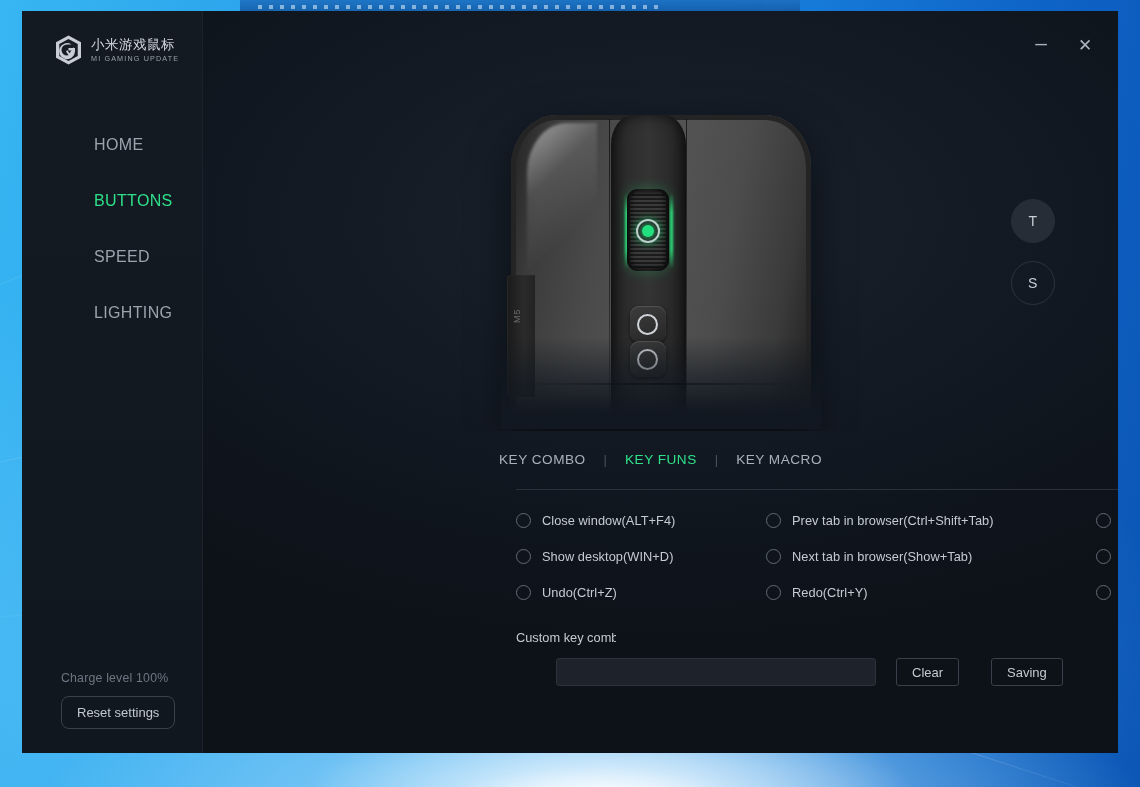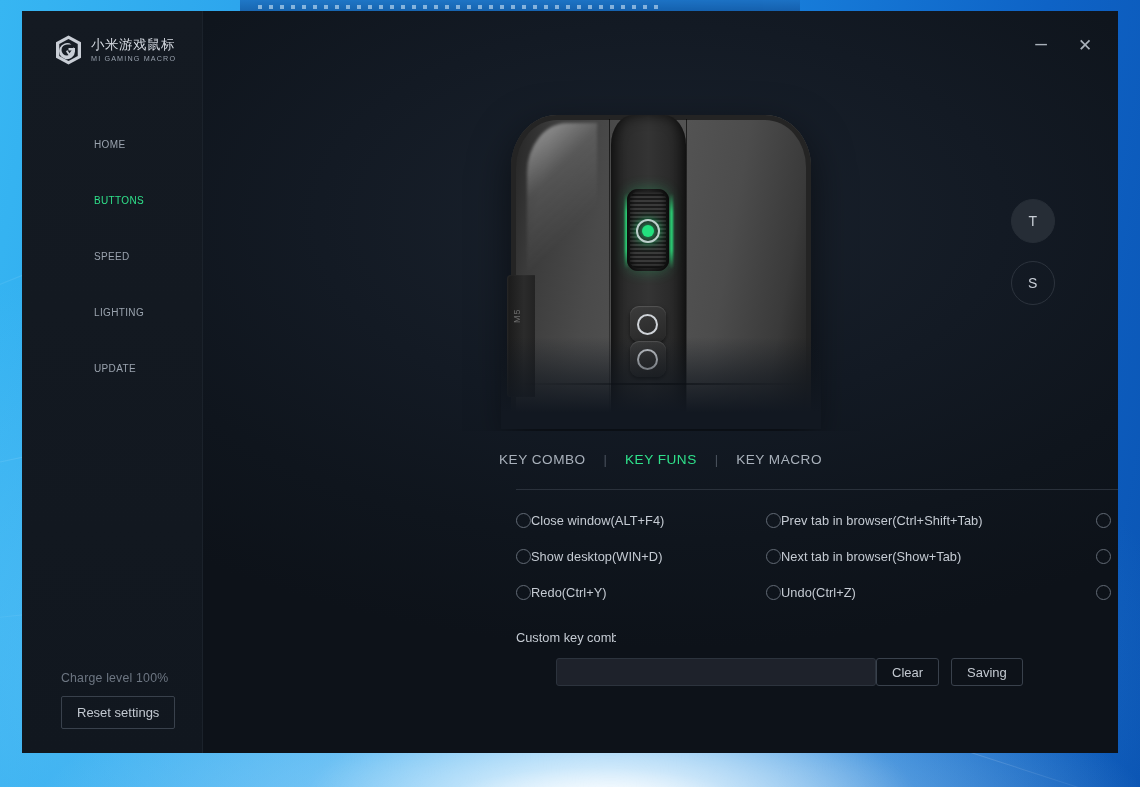--- a/index.html
+++ b/index.html
@@ -81,21 +81,21 @@
     margin-top: 4px;
     font-family: "Liberation Sans", sans-serif;
   }
 
   #sidebar-nav { margin-top: 52px; }
   .nav-item {
     display: block;
     padding: 0 0 0 72px;
     height: 56px;
     line-height: 56px;
-    font-size: 10px;
+    font-size: 16px;
     letter-spacing: .35px;
     color: #9aa3ae;
     cursor: pointer;
     white-space: nowrap;
   }
   .nav-item.active { color: #2fe08a; }
 
   #sidebar-footer {
     position: absolute;
     left: 0; bottom: 24px;
@@ -104,21 +104,21 @@
   }
   .charge-level {
     font-size: 12.3px;
     color: #6d7682;
     margin-bottom: 11px;
     letter-spacing: .2px;
   }
   .reset-btn {
     display: inline-block;
     border: 1px solid #39414c;
-    border-radius: 2px;
+    border-radius: 8px;
     background: transparent;
     color: #c3c9d1;
     font-size: 13px;
     padding: 8px 15px;
     cursor: pointer;
     font-family: inherit;
   }
 
   
   #main {
@@ -306,21 +306,21 @@
   
   #options {
     position: absolute;
     left: 313px; top: 501px;
     width: 700px;
     display: grid;
     grid-template-columns: 250px 330px auto;
     row-gap: 20px;
   }
   .option {
-    display: flex; align-items: center; 
+    display: flex; align-items: center; gap: 11px;
     cursor: pointer;
     height: 16px;
   }
   .radio {
     width: 15px; height: 15px; border-radius: 50%;
     border: 1px solid #626a75;
     flex: 0 0 15px;
     background: transparent;
   }
   .option-label {
@@ -337,21 +337,21 @@
     font-size: 12.8px;
     color: #c5cbd3;
     width: 100px;
     overflow: hidden;
     white-space: nowrap;
     text-overflow: clip;
   }
   #custom-row {
     position: absolute;
     left: 313px; top: 647px;
-    display: flex; align-items: center;  padding-left: 40px;
+    display: flex; align-items: center; gap: 20px; padding-left: 40px;
   }
   #combo-input {
     width: 320px; height: 28px;
     background: #1e222b;
     border: 1px solid #2c333d;
     border-radius: 3px;
     color: #c5cbd3;
     font-size: 12.6px;
     padding: 0 9px;
     font-family: inherit;
@@ -390,30 +390,29 @@
 
     <div class="brand">
       <svg class="brand-logo" viewBox="0 0 54 60">
         <path d="M27 1 L52 14.5 L52 45.5 L27 59 L2 45.5 L2 14.5 Z" fill="#c9ced6"></path>
         <path d="M27 8 L45.5 18 L45.5 42 L27 52 L8.5 42 L8.5 18 Z" fill="#171d25"></path>
         <path d="M33 19 L24 19 A10 10 0 1 0 24 41 A10 10 0 0 0 34 31 L27 31 L27 26 L40 26 L40 33 A16 16 0 1 1 33 19 Z" fill="#c9ced6"></path>
         <path d="M24.5 30 L29 36.5 L38 24 L38 31.5 L29 43 L22 33 Z" fill="#c9ced6"></path>
       </svg>
       <div class="brand-text">
         <span class="brand-cn">小米游戏鼠标</span>
-        <span class="brand-en">MI GAMING MACRO</span>
+        <span class="brand-en">MI GAMING UPDATE</span>
       </div>
     </div>
 
     <nav id="sidebar-nav">
       <div class="nav-item">HOME</div>
       <div class="nav-item active">BUTTONS</div>
       <div class="nav-item">SPEED</div>
       <div class="nav-item">LIGHTING</div>
-      <div class="nav-item">UPDATE</div>
     </nav>
 
     <div id="sidebar-footer">
       <div class="charge-level">Charge level 100%</div>
       <button class="reset-btn">Reset settings</button>
     </div>
   </div>
 
   <div id="main">
 
@@ -487,25 +486,25 @@
         <span class="radio"></span>
         <span class="option-label">Next tab in browser(Show+Tab)</span>
       </div>
       <div class="option">
         <span class="radio"></span>
 
       </div>
 
       <div class="option">
         <span class="radio"></span>
+        <span class="option-label">Undo(Ctrl+Z)</span>
+      </div>
+      <div class="option">
+        <span class="radio"></span>
         <span class="option-label">Redo(Ctrl+Y)</span>
-      </div>
-      <div class="option">
-        <span class="radio"></span>
-        <span class="option-label">Undo(Ctrl+Z)</span>
       </div>
       <div class="option">
         <span class="radio"></span>
 
       </div>
     </div>
 
     <div id="custom-combo-label">Custom key combo</div>
     <div id="custom-row">
       <input id="combo-input" type="text" placeholder="" style="">

